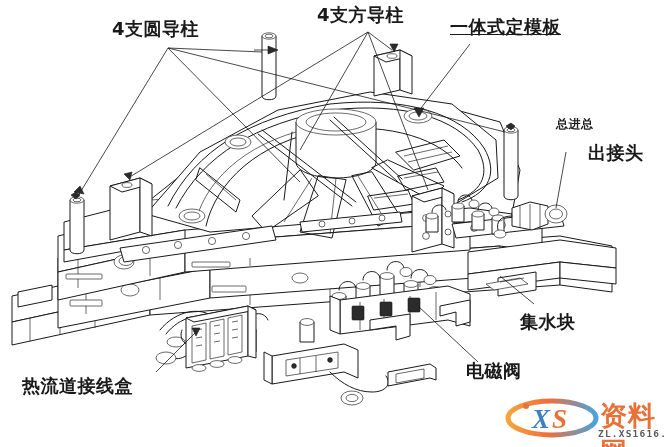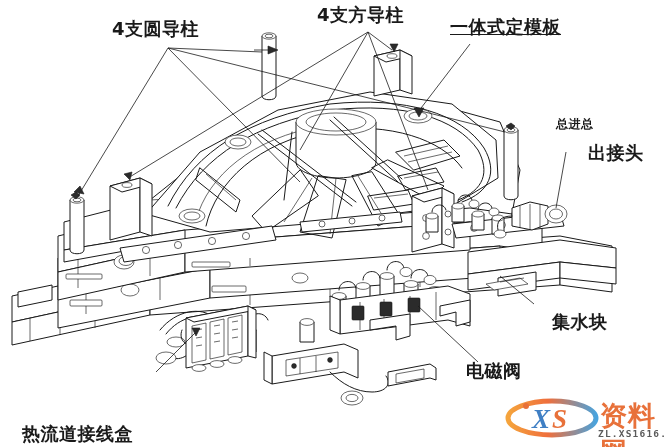--- a/index.html
+++ b/index.html
@@ -341,25 +341,25 @@
   <div class="lbl" style="left:112px;top:19px;font-size:18px;">4支圆导柱</div>
 
   <div class="lbl" style="left:317px;top:5px;font-size:18px;">4支方导柱</div>
 
   <div class="lbl" style="left:450px;top:17px;font-size:18px;text-decoration:underline;">一体式定模板</div>
 
   <div class="lbl" style="left:556px;top:118px;font-size:12px;">总进总</div>
 
   <div class="lbl" style="left:556px;top:143px;font-size:18px;margin-left:32px;">出接头</div>
 
-  <div class="lbl" style="left:552px;top:312px;font-size:18px;">集水块</div>
+  <div class="lbl" style="left:520px;top:312px;font-size:18px;">集水块</div>
 
   <div class="lbl" style="left:466px;top:361px;font-size:18px;">电磁阀</div>
 
-  <div class="lbl" style="left:22px;top:376px;font-size:18px;margin-top:48px;">热流道接线盒</div>
+  <div class="lbl" style="left:22px;top:376px;font-size:18px;">热流道接线盒</div>
 
   <div class="wm">
     <svg width="100" height="44" viewBox="0 0 100 44">
       <ellipse cx="48" cy="22" rx="44" ry="17" fill="none" stroke="url(#wmg)" stroke-width="5"></ellipse>
       <text x="28" y="32" font-family="Liberation Serif, serif" font-style="italic" font-weight="700" font-size="27" fill="#3f7fc4">X</text>
       <text x="48" y="32" font-family="Liberation Serif, serif" font-style="italic" font-weight="700" font-size="27" fill="#e8713a">S</text>
       <circle cx="22" cy="10" r="3" fill="#e8713a"></circle>
     </svg>
     <div class="wm-txt">资料网</div>
     <div class="wm-url">ZL.XS1616.COM</div>

